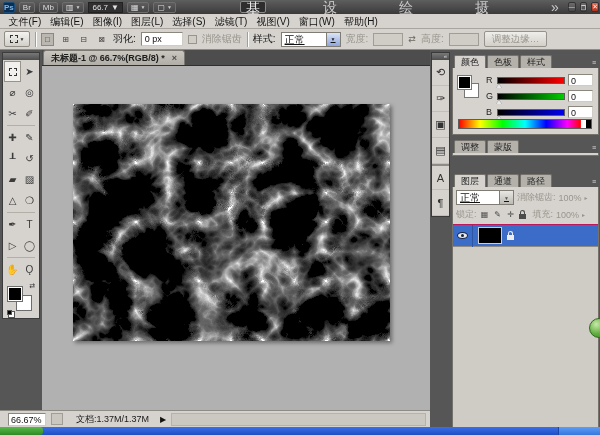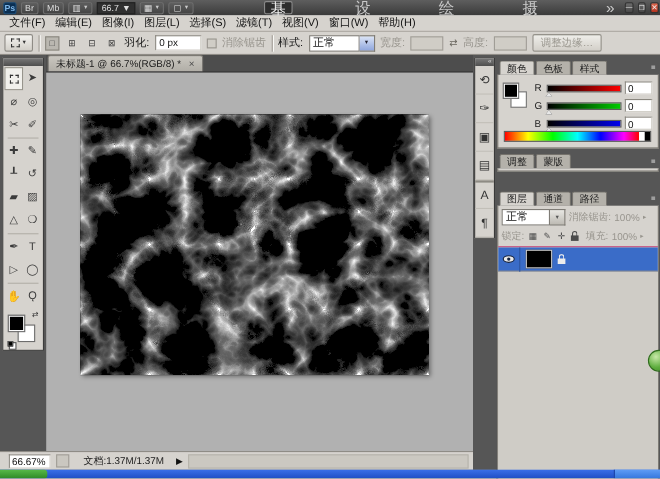--- a/index.html
+++ b/index.html
@@ -37,21 +37,21 @@
   .dashed-sq { width:8px; height:8px; border:1px dashed #333; }
   .car-dn { font-size:5px; color:#333; }
   .vsep { width:1px; height:15px; background:#a39f98; box-shadow:1px 0 0 #fdfdfb; }
   .mode-btn { width:13px; height:13px; font-size:8px; color:#3c3c3c; display:flex; align-items:center; justify-content:center; }
   .mode-btn.pressed { background:#bab7b0; border:1px solid #8a877f; }
   .opt-label { font-size:10px; color:#161616; }
   .opt-label.dis { color:#98958e; }
   .sunken { background:#fff; border:1px solid #8a877f; border-right-color:#cfccc5; border-bottom-color:#cfccc5; font-size:9px; }
   .feather-input { width:42px; height:14px; line-height:12px; padding:0 3px; }
   .chk { width:9px; height:9px; background:#d0cdc6; border:1px solid #98958e; }
-  .dd { display:flex; }
+  .dd { display:flex;text-decoration:underline; }
   .dd .val { width:46px; height:15px; line-height:13px; padding:0 3px; background:#fff; border:1px solid #7f7c76; font-size:10px; }
   .dd .arr { width:14px; height:15px; background:linear-gradient(#dbe4f5,#8fa6dd); border:1px solid #7f7c76; border-left:none;
     display:flex; align-items:center; justify-content:center; font-size:5px; color:#223; }
   .dis-box { width:30px; height:13px; background:#d0cdc6; border:1px solid #a09d96; }
   .link-ic { font-size:9px; color:#6a675f; }
   .btn { height:16px; padding:0 7px; font-size:9.5px; background:linear-gradient(#efeeea,#d2cfc8);
     border:1px solid #95928b; border-radius:2px; color:#9a978f; display:flex; align-items:center;}
 
   
   .main { position:absolute; left:0; top:50px; width:600px; height:377px; background:#565656; }
@@ -65,21 +65,21 @@
   .tool.active { background:#f1f0ec; border:1px solid #97948c; }
   .tool-sep { grid-column:1/3; height:1px; background:#b2afa7; margin:1px 3px; }
   .swatches { position:relative; width:28px; height:28px; margin:3px auto 6px; }
   .fg-sw { position:absolute; left:1px; top:3px; width:14px; height:14px; background:#000; border:1px solid #fdfdfd; outline:1px solid #6d6d6d; z-index:2;}
   .bg-sw { position:absolute; left:10px; top:12px; width:14px; height:14px; background:#fff; border:1px solid #fdfdfd; outline:1px solid #6d6d6d; }
   .swap-ic { position:absolute; right:0; top:-2px; font-size:7px; color:#333; }
   .mini-sw { position:absolute; left:0; bottom:-3px; width:5px; height:5px; background:#000; border:1px solid #555; box-shadow:2px 2px 0 #fff, 2px 2px 0 1px #555; }
 
   
   .docarea { position:absolute; left:42px; top:0; width:388px; height:360px; }
-  .tabbar { position:absolute; left:0; top:0; right:0; height:16px; background:#4d4d4d; border-bottom:1px solid #2f2f2f; display:flex; align-items:flex-end; }
+  .tabbar { position:absolute; left:0; top:0; right:0; height:16px; background:#4d4d4d; border-bottom:1px solid #2f2f2f; display:flex; align-items:flex-end;font-weight:bold; }
   .doctab { height:15px; margin-left:1px; background:linear-gradient(#c9c6bf,#b1aea7); border:1px solid #7c7973; border-bottom:none;
     border-radius:3px 3px 0 0; display:flex; align-items:center; gap:7px; padding:0 7px; font-size:9px; color:#1c1c1c; }
   .tab-close { font-size:9px; color:#4c4c4c; line-height:9px; }
   .pasteboard { position:absolute; left:0; top:16px; right:0; bottom:0; background:#b1b1b1; }
   .canvas-img { position:absolute; left:31px; top:38px; width:317px; height:237px; background:#000;
     box-shadow: 2px 2px 4px rgba(0,0,0,.4); }
 
   
   .dockstrip { position:absolute; left:430px; top:0; width:21px; height:377px; background:#565656; }
   .strip-inner { position:absolute; left:1px; top:2px; width:19px; background:#d6d3ce; border:1px solid #3a3a3a; }

